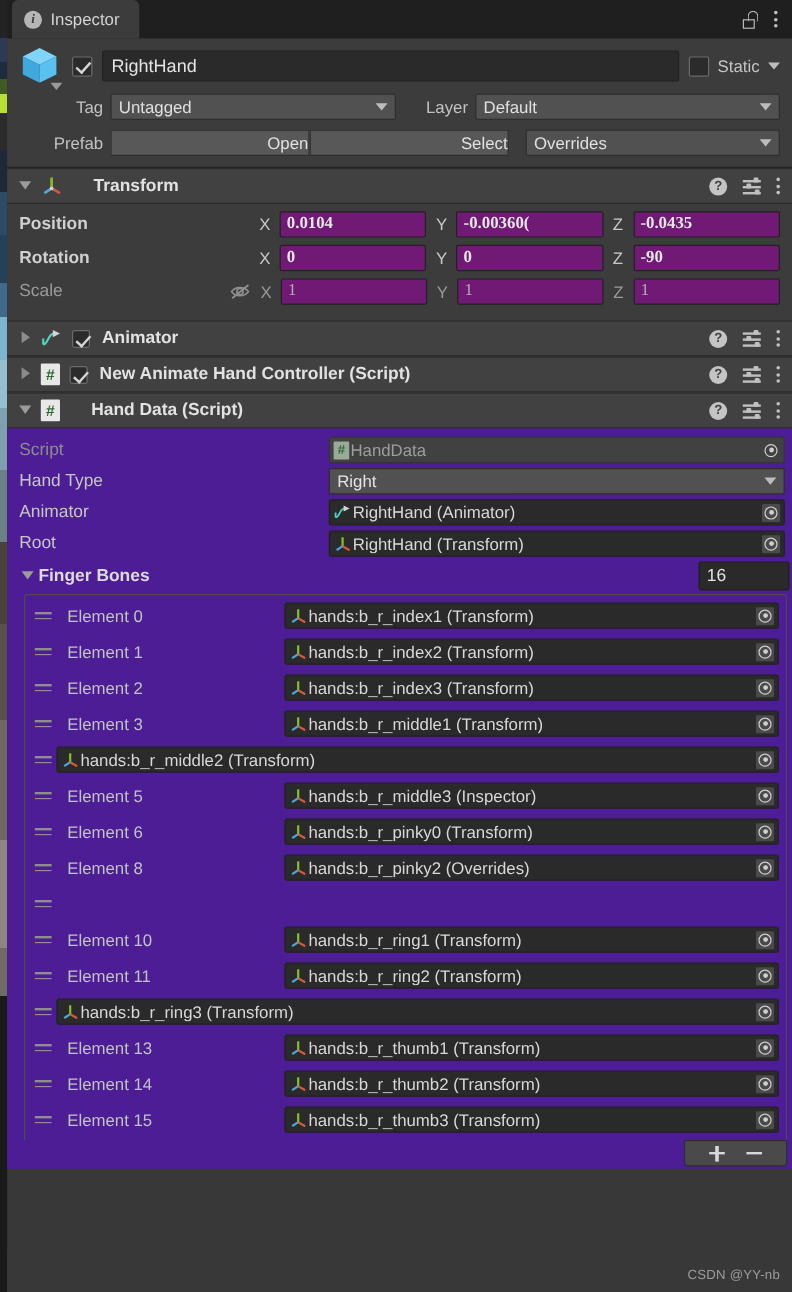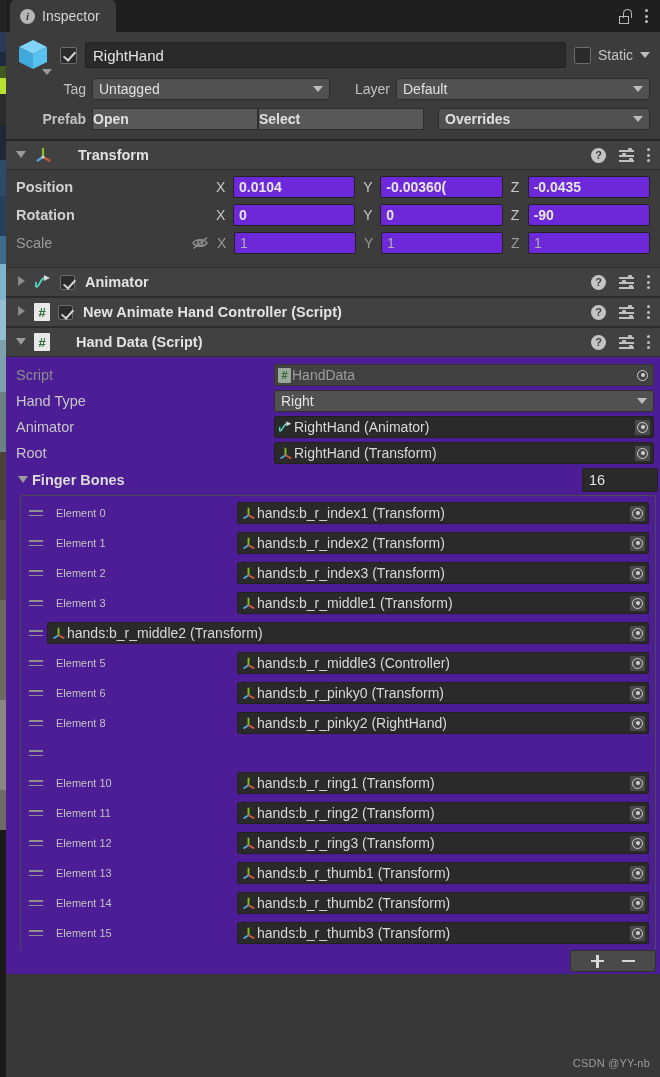--- a/index.html
+++ b/index.html
@@ -123,31 +123,31 @@
   }
   .static-group { display: flex; align-items: center; gap: 7px; flex: none; }
   .static-group .lbl { color: #c4c4c4; font-size: 14px; }
   .caret-down {
     width: 0; height: 0;
     border-left: 5px solid transparent; border-right: 5px solid transparent;
     border-top: 6px solid #bcbcbc;
   }
 
   #header-row-2 { display: flex; align-items: center; gap: 6px; height: 25px; margin-top: 6px; }
-  #header-row-3 { display: flex; align-items: center; gap: 6px; height: 25px; margin-top: 5px; font-weight: bold; }
+  #header-row-3 { display: flex; align-items: center; gap: 6px; height: 25px; margin-top: 5px; }
   .mini-label { color: #c2c2c2; font-size: 14px; text-align: right; flex: none; }
   .dropdown {
     height: 22px; background: #515151; border: 1px solid #2e2e2e; border-radius: 2px;
     display: flex; align-items: center; padding: 0 6px;
     color: #e0e0e0; font-size: 14px;
   }
   .dropdown .caret-down { margin-left: auto; }
   .btn {
     height: 22px; background: #585858; border: 1px solid #2e2e2e;
-    display: flex; align-items: center; justify-content: flex-start;
+    display: flex; align-items: center; justify-content: flex-end;
     color: #e0e0e0; font-size: 14px;
   }
 
   
   .comp-header {
     height: 30px; background: #414141;
     border-top: 1px solid #2c2c2c; border-bottom: 1px solid #2c2c2c;
     display: flex; align-items: center; padding: 0 10px 0 8px; gap: 6px;
   }
   .foldout {
@@ -200,25 +200,26 @@
 
   
   .comp-body { background: #3c3c3c; padding: 5px 10px 8px 10px; }
   .vrow { display: flex; align-items: center; height: 24px; margin-bottom: 4px; }
   .vrow .prop-label { width: 200px; color: #d0d0d0; font-weight: bold; font-size: 14.5px; }
   .vrow.muted .prop-label { color: #9b9b9b; font-weight: normal; }
   .axis-lbl { width: 17px; text-align: left; color: #c9c9c9; font-size: 14px; }
   .axis-lbl.dim { color: #9a9a9a; }
   .num-field {
     flex: 1 1 0; min-width: 0; height: 22px;
-    background: #6d28d9; border: 1px solid #212121; border-radius: 2px;
+    background: #701a75; border: 1px solid #212121; border-radius: 2px;
     display: flex; align-items: center; padding: 0 5px;
     color: #e6e6e6; font-size: 14px; font-weight: bold;
     overflow: hidden; white-space: nowrap;
     margin-right: 8px;
+    font-family: Liberation Serif, serif;
   }
   .num-field:last-child { margin-right: 0; }
   .num-field.dim { color: #b0b0b0; font-weight: normal; }
   .eye-off { width: 20px; height: 16px; flex: none; margin-right: 6px; }
 
   
   .srow { display: flex; align-items: center; height: 26px; padding: 0 6px 0 10px; }
   .srow .prop-label {
     width: 258px; color: #c6c6c6; font-size: 14.5px; flex: none;
   }
@@ -266,21 +267,21 @@
   }
   #array-box {
     margin: 1px 4px 0 14px;
     border: 1px solid #4c4c4c; border-bottom: none;
     border-radius: 3px 3px 0 0;
     padding: 2px 0 2px 0;
   }
   .elem-row { display: flex; align-items: center; height: 30px; padding: 0 6px 0 8px; }
   .drag-handle { width: 18px; flex: none; display: flex; flex-direction: column; gap: 3px; }
   .drag-handle i { display: block; height: 1.6px; background: #8e8e8e; width: 14px; }
-  .elem-label { width: 190px; flex: none; color: #c2c2c2; font-size: 11px; padding-left: 9px; }
+  .elem-label { width: 190px; flex: none; color: #c2c2c2; font-size: 14px; padding-left: 9px; }
 
   
   #array-footer {
     position: relative;
     margin: 0 4px 0 14px;
     height: 22px;
   }
   #addrem {
     position: absolute; right: 0; top: 0;
     width: 86px; height: 22px;
@@ -676,21 +677,21 @@
             <i></i>
             <i></i>
           </span>
           <span class="elem-label">Element 5</span>
           <span class="obj-field">
             <span class="axis-icon" style="width:15px;height:15px"><svg width="15" height="15" viewBox="0 0 18 18">
                 <line x1="9" y1="11" x2="9" y2="2" stroke="#88c020" stroke-width="2.2"></line>
                 <line x1="9" y1="11" x2="3" y2="15" stroke="#4fa8e0" stroke-width="2.2"></line>
                 <line x1="9" y1="11" x2="16" y2="15" stroke="#d05a3a" stroke-width="2.2"></line>
               </svg></span>
-            <span class="txt">hands:b_r_middle3 (Controller)</span>
+            <span class="txt">hands:b_r_middle3 (Inspector)</span>
             <span class="picker">
               <span class="ring"></span>
             </span>
           </span>
         </div>
         <div class="elem-row">
           <span class="drag-handle">
             <i></i>
             <i></i>
           </span>
@@ -712,21 +713,21 @@
             <i></i>
             <i></i>
           </span>
           <span class="elem-label">Element 8</span>
           <span class="obj-field">
             <span class="axis-icon" style="width:15px;height:15px"><svg width="15" height="15" viewBox="0 0 18 18">
                 <line x1="9" y1="11" x2="9" y2="2" stroke="#88c020" stroke-width="2.2"></line>
                 <line x1="9" y1="11" x2="3" y2="15" stroke="#4fa8e0" stroke-width="2.2"></line>
                 <line x1="9" y1="11" x2="16" y2="15" stroke="#d05a3a" stroke-width="2.2"></line>
               </svg></span>
-            <span class="txt">hands:b_r_pinky2 (RightHand)</span>
+            <span class="txt">hands:b_r_pinky2 (Overrides)</span>
             <span class="picker">
               <span class="ring"></span>
             </span>
           </span>
         </div>
         <div class="elem-row">
           <span class="drag-handle">
             <i></i>
             <i></i>
           </span>
@@ -765,21 +766,20 @@
             <span class="picker">
               <span class="ring"></span>
             </span>
           </span>
         </div>
         <div class="elem-row">
           <span class="drag-handle">
             <i></i>
             <i></i>
           </span>
-          <span class="elem-label">Element 12</span>
           <span class="obj-field">
             <span class="axis-icon" style="width:15px;height:15px"><svg width="15" height="15" viewBox="0 0 18 18">
                 <line x1="9" y1="11" x2="9" y2="2" stroke="#88c020" stroke-width="2.2"></line>
                 <line x1="9" y1="11" x2="3" y2="15" stroke="#4fa8e0" stroke-width="2.2"></line>
                 <line x1="9" y1="11" x2="16" y2="15" stroke="#d05a3a" stroke-width="2.2"></line>
               </svg></span>
             <span class="txt">hands:b_r_ring3 (Transform)</span>
             <span class="picker">
               <span class="ring"></span>
             </span>

